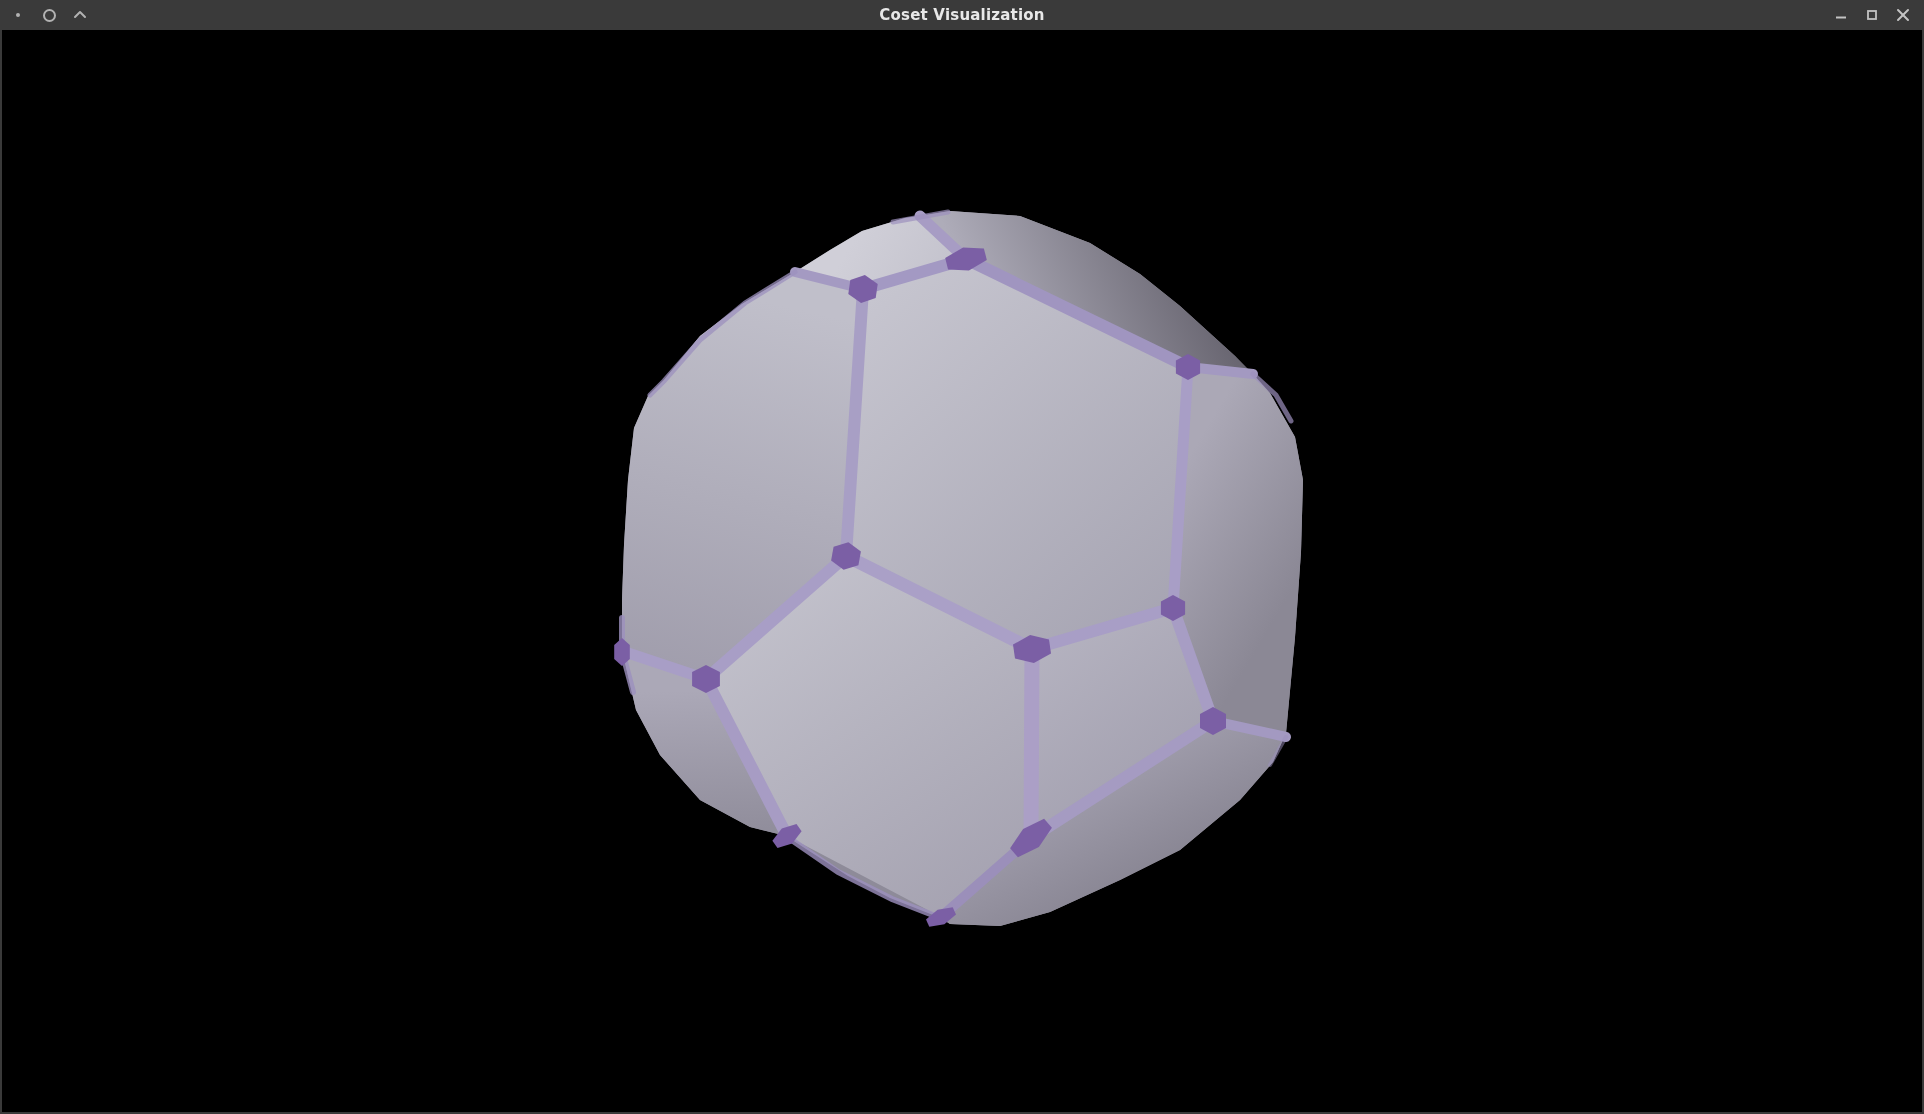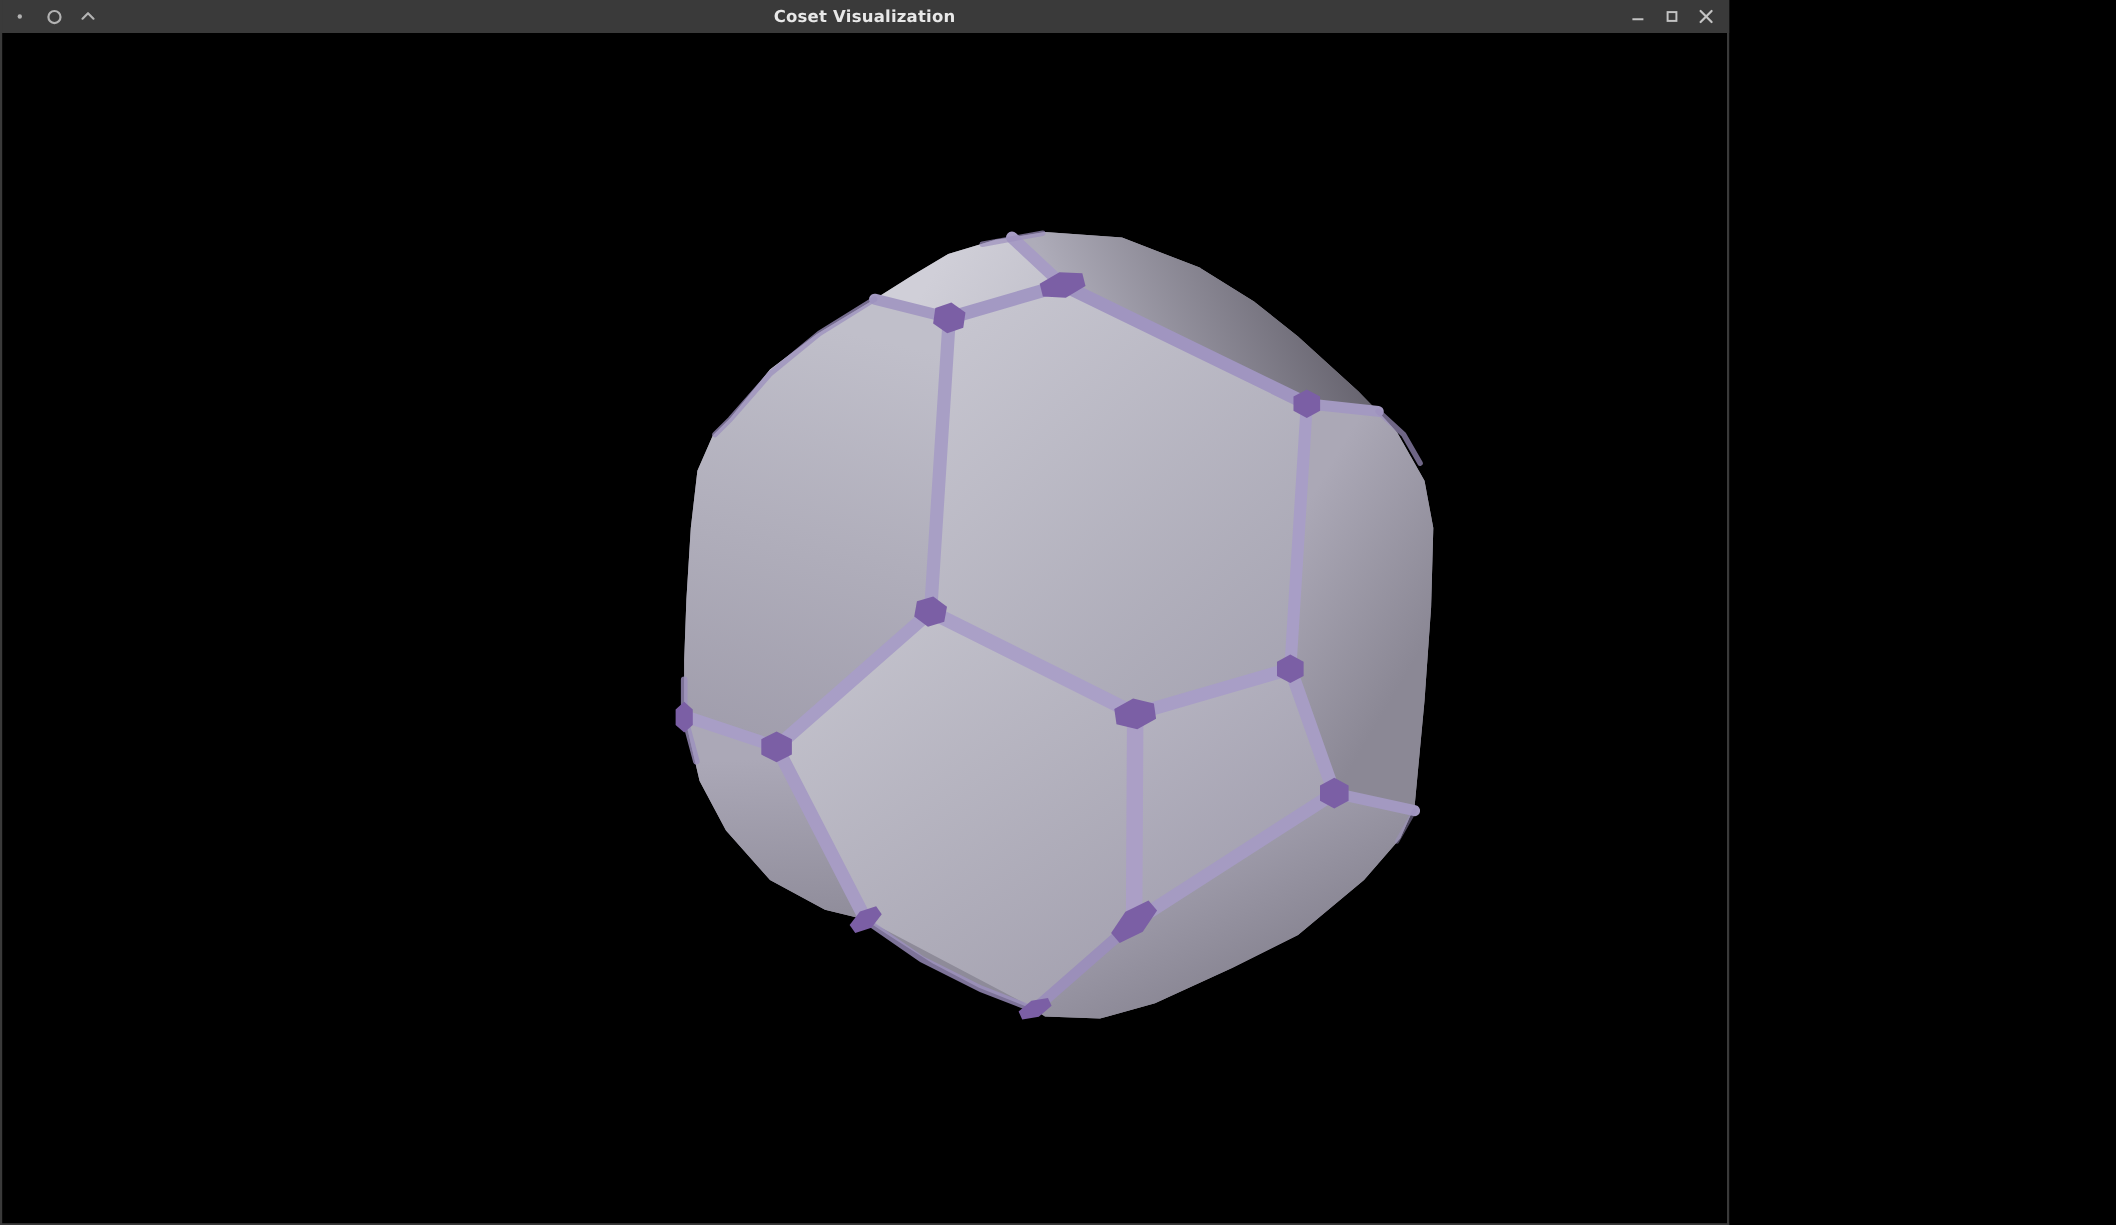--- a/index.html
+++ b/index.html
@@ -1,17 +1,17 @@
 <!DOCTYPE html>
 <html><head>
 <meta charset="utf-8">
 <style>
   html,body{margin:0;padding:0;background:#000;}
   body{width:1924px;height:1114px;overflow:hidden;font-family:"DejaVu Sans","Liberation Sans",sans-serif;}
-  .window{position:relative;width:1572px;height:1114px;background:#000;}
+  .window{position:relative;width:1924px;height:1114px;background:#000;}
   .titlebar{
     position:absolute;top:0;left:0;width:100%;height:30px;
     background:#3a3a3a;display:flex;align-items:center;z-index:10;
     user-select:none;
   }
   .tb-left{position:absolute;left:0;top:0;height:30px;display:flex;align-items:center;}
   .tb-icon{display:flex;align-items:center;justify-content:center;width:14px;height:14px;}
   .tb-icon.dot{margin-left:11px;}
   .tb-icon.dot i{display:block;width:4px;height:4px;border-radius:50%;background:#b2b2b2;}
   .tb-icon.circle{margin-left:17px;}

